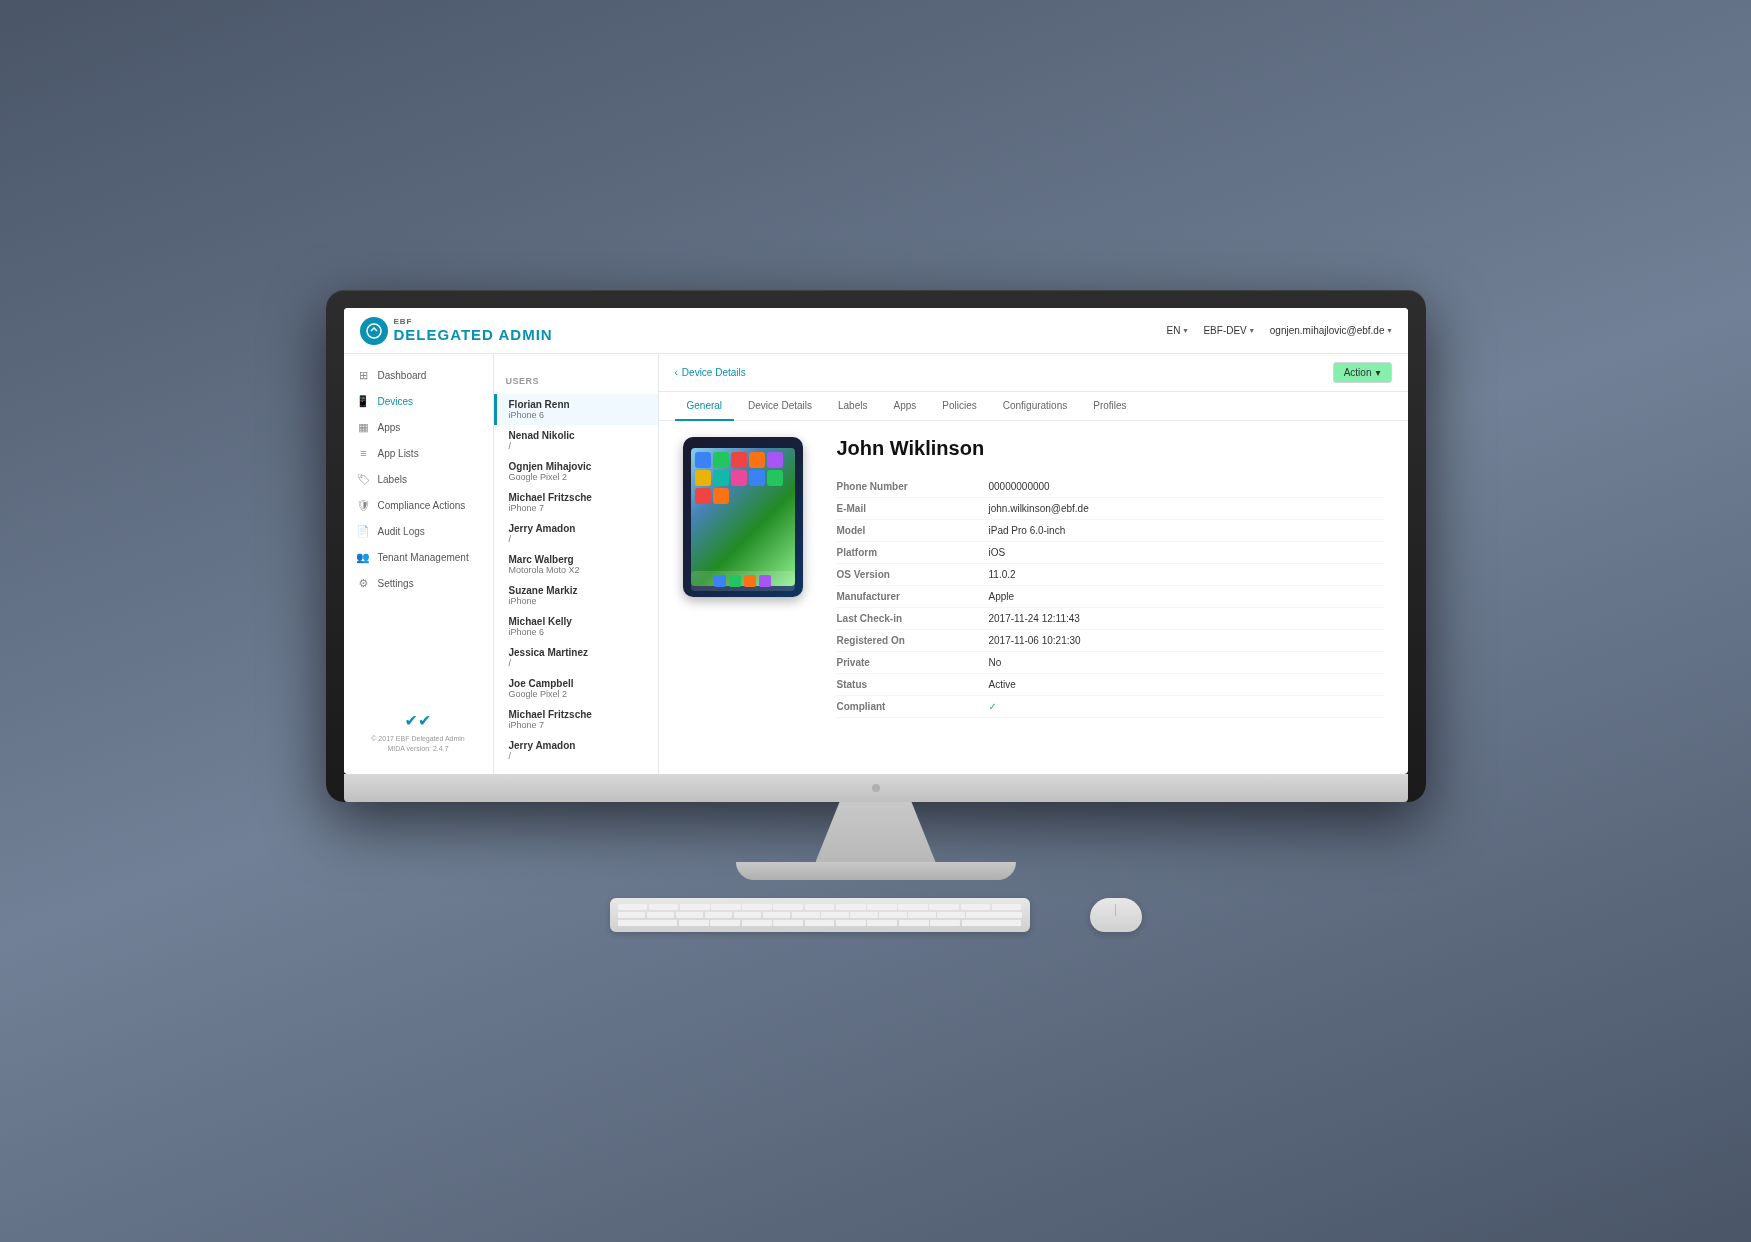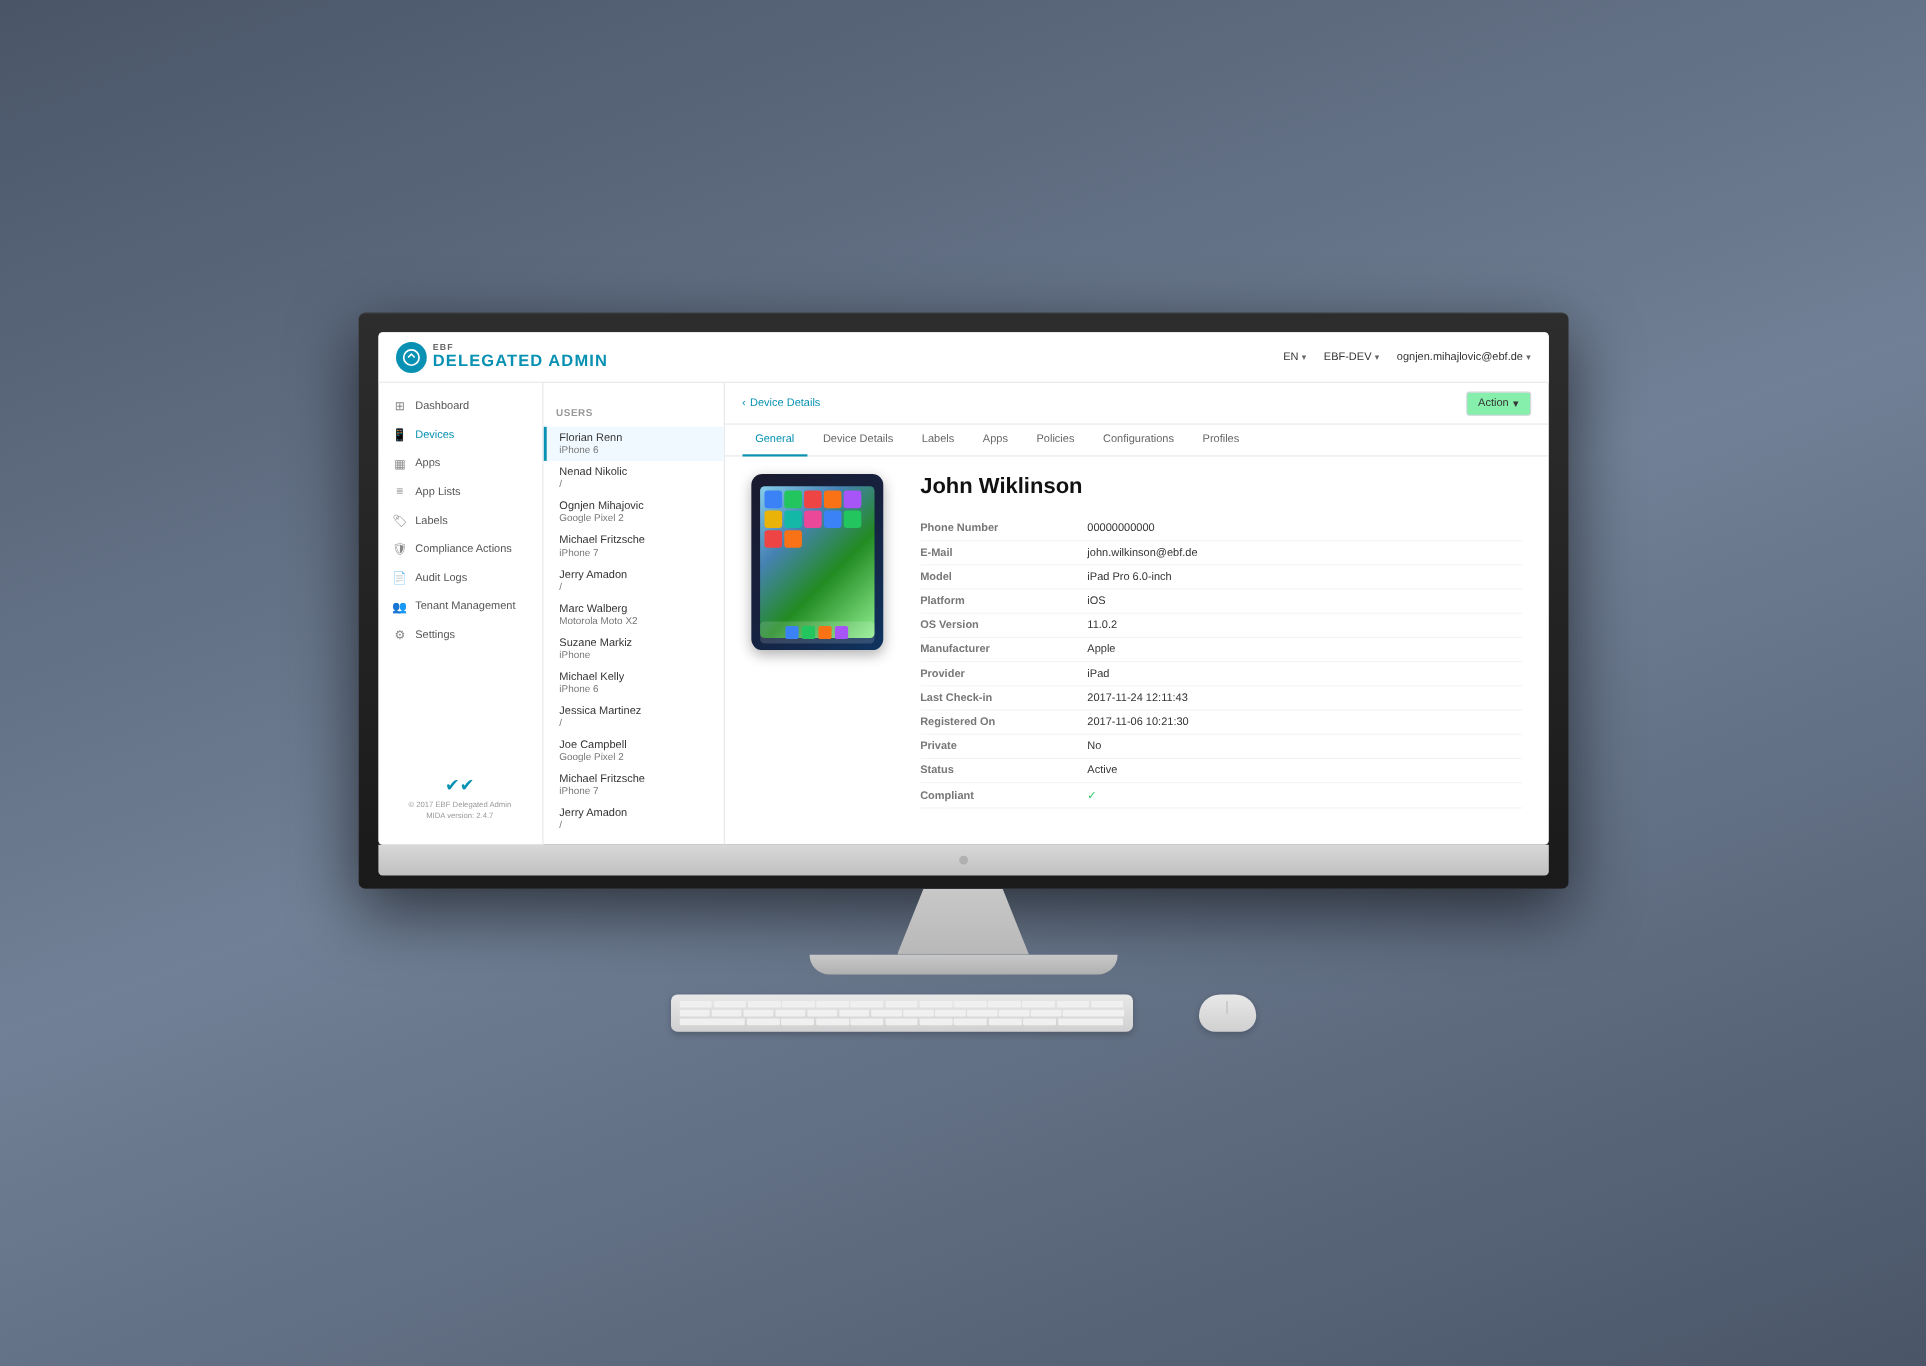--- a/index.html
+++ b/index.html
@@ -14,22 +14,22 @@
     }
 
     .monitor-wrapper {
       position: relative;
       width: 1100px;
       margin: 20px auto;
     }
 
     .monitor-bezel {
       background: linear-gradient(180deg, #2d2d2d 0%, #1a1a1a 100%);
-      border-radius: 6px;
-      padding: 18px 18px 12px 18px;
+      border-radius: 18px;
+      padding: 18px 18px 0 18px;
       box-shadow: 0 20px 60px rgba(0,0,0,0.6), inset 0 1px 0 rgba(255,255,255,0.1);
     }
 
     .monitor-screen {
       background: #fff;
       border-radius: 4px;
       overflow: hidden;
       width: 100%;
     }
 
@@ -231,21 +231,21 @@
       border-left: 3px solid transparent;
     }
 
     .user-item.active {
       border-left-color: #0891b2;
       background: #f0f9ff;
     }
 
     .user-name {
       font-size: 10px;
-      font-weight: 400;
+      font-weight: 700;
       color: #333;
     }
 
     .user-device {
       font-size: 9px;
       color: #777;
     }
 
     
     .detail-panel {
@@ -692,24 +692,20 @@
                       </div>
                       <div class="info-row">
                         <div class="info-label">OS Version</div>
                         <div class="info-value">11.0.2</div>
                       </div>
                       <div class="info-row">
                         <div class="info-label">Manufacturer</div>
                         <div class="info-value">Apple</div>
                       </div>
                       <div class="info-row">
-                        <div class="info-label">Provider</div>
-                        <div class="info-value">iPad</div>
-                      </div>
-                      <div class="info-row">
                         <div class="info-label">Last Check-in</div>
                         <div class="info-value">2017-11-24 12:11:43</div>
                       </div>
                       <div class="info-row">
                         <div class="info-label">Registered On</div>
                         <div class="info-value">2017-11-06 10:21:30</div>
                       </div>
                       <div class="info-row">
                         <div class="info-label">Private</div>
                         <div class="info-value">No</div>

